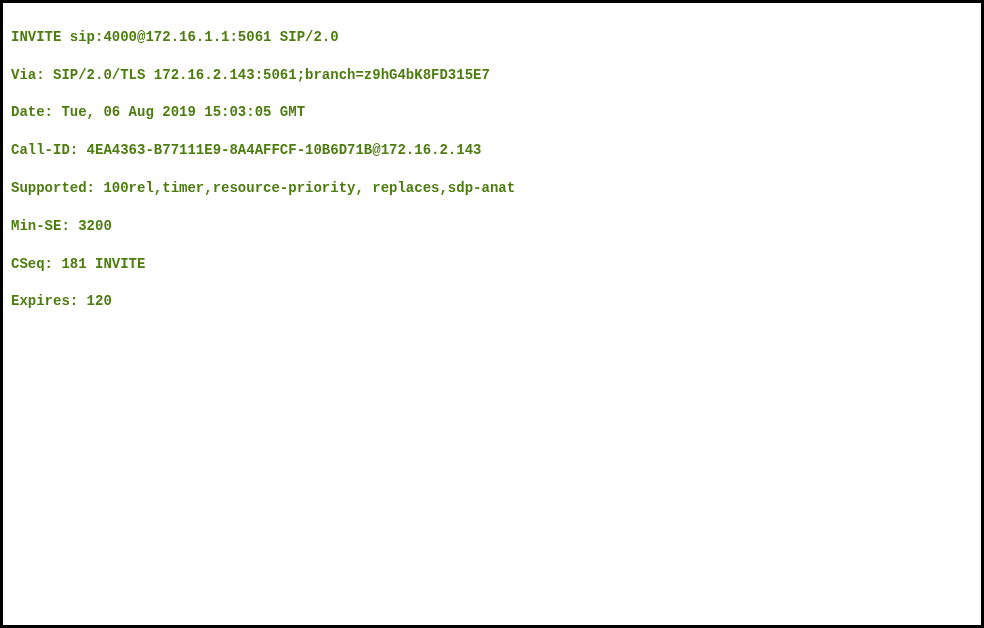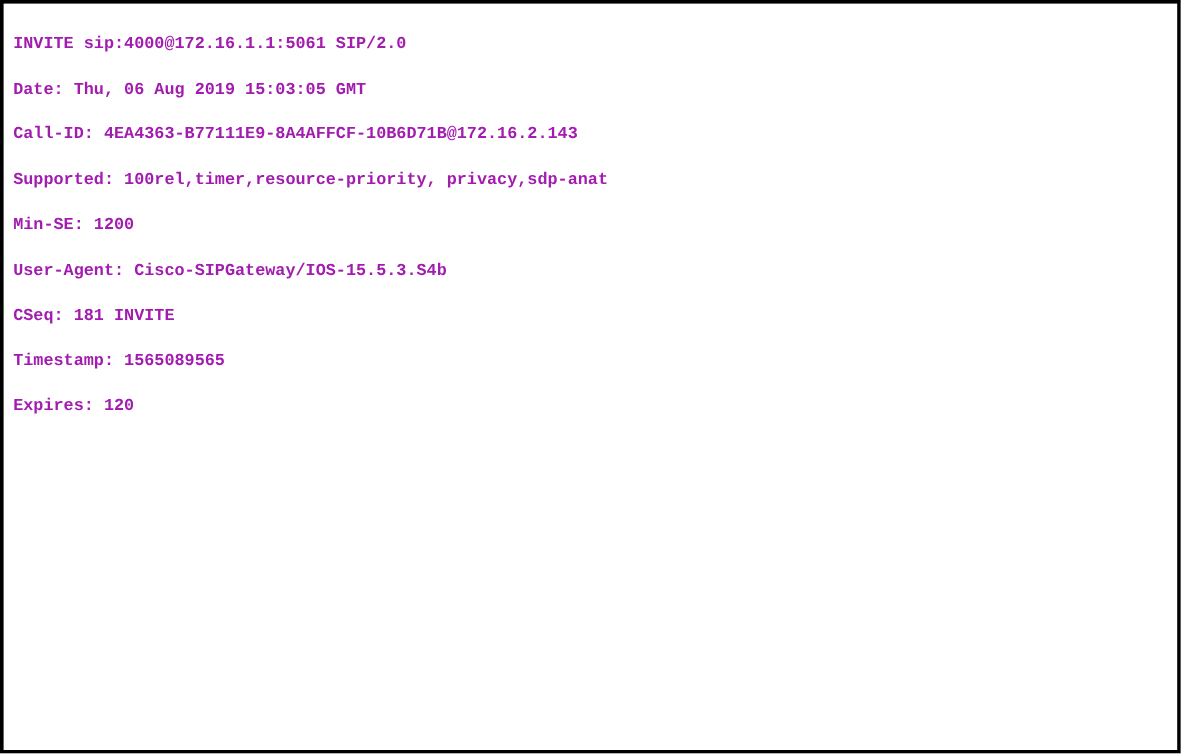--- a/index.html
+++ b/index.html
@@ -15,35 +15,34 @@
       width: 984px;
       height: 628px;
       box-sizing: border-box;
       padding: 6px 8px;
       white-space: pre;
       overflow: hidden;
     }
     .line {
       display: block;
       font-weight: bold;
-      color: #a21caf;
+      color: #4d7c0f;
     }
   </style>
 </head>
 <body>
 
 <div class="frame">
 <span class="line">INVITE sip:4000@172.16.1.1:5061 SIP/2.0</span>
-<span class="line">Date: Thu, 06 Aug 2019 15:03:05 GMT</span>
+<span class="line">Via: SIP/2.0/TLS 172.16.2.143:5061;branch=z9hG4bK8FD315E7</span>
+<span class="line">Date: Tue, 06 Aug 2019 15:03:05 GMT</span>
 <span class="line">Call-ID: 4EA4363-B77111E9-8A4AFFCF-10B6D71B@172.16.2.143</span>
-<span class="line">Supported: 100rel,timer,resource-priority, privacy,sdp-anat</span>
-<span class="line">Min-SE: 1200</span>
-<span class="line">User-Agent: Cisco-SIPGateway/IOS-15.5.3.S4b</span>
+<span class="line">Supported: 100rel,timer,resource-priority, replaces,sdp-anat</span>
+<span class="line">Min-SE: 3200</span>
 <span class="line">CSeq: 181 INVITE</span>
-<span class="line">Timestamp: 1565089565</span>
 <span class="line">Expires: 120</span>
 
 
 
 
 
 
 
 
 

